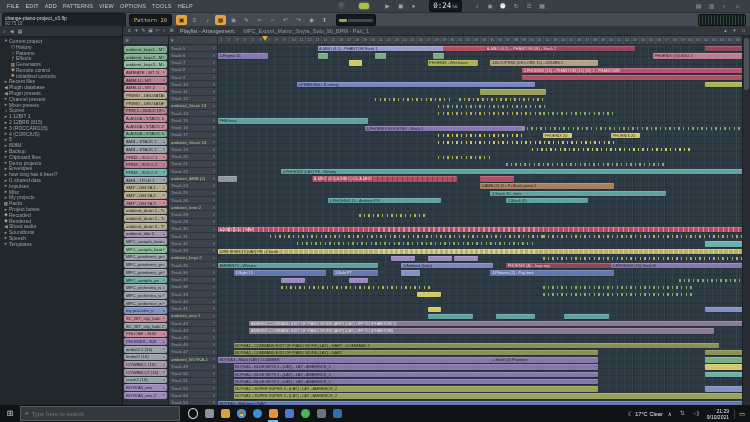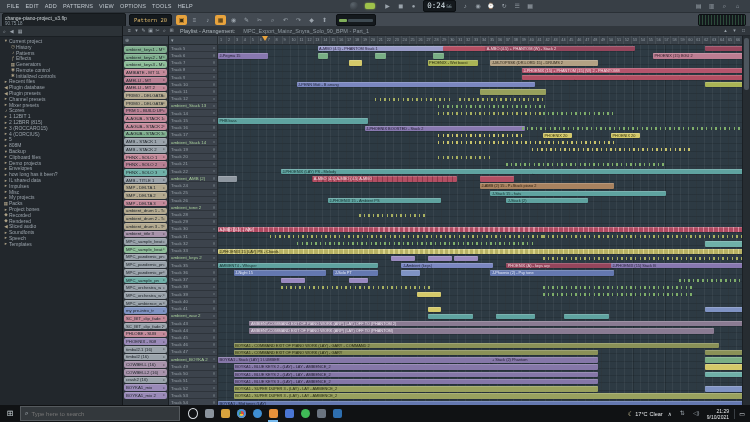--- a/index.html
+++ b/index.html
@@ -1,19 +1,19 @@
 <!DOCTYPE html>
 <html><head>
 <meta charset="utf-8">
 <style>
   html,body{margin:0;padding:0;background:#000;}
   #app{position:relative;width:750px;height:422px;overflow:hidden;background:#21262c;
        font-family:"Liberation Sans",sans-serif;-webkit-font-smoothing:antialiased;cursor:default;}
   
-  .menubar{height:12px;background:#383f46;border-bottom:1px solid #2a3036;display:flex;align-items:center;padding:0 4px;gap:1px;}
+  .menubar{height:12px;background:#383f46;border-bottom:1px solid #2a3036;display:flex;align-items:center;padding:0 4px;gap:7px;}
   .menu-item{font-size:5.5px;color:#c3cad1;padding:0 3px;letter-spacing:.2px;}
   .mb-spacer{flex:1;}
   .knob{width:8px;height:8px;border-radius:50%;background:radial-gradient(circle at 35% 30%,#5a636b,#2c3238);margin:0 3px;}
   .led-green{width:10px;height:6px;border-radius:2px;background:#9ec24a;box-shadow:0 0 2px #9ec24a;margin:0 3px;}
   .transport{display:flex;gap:2px;align-items:center;margin:0 3px;}
   .lcd{background:#14191d;border:1px solid #0c1013;border-radius:2px;color:#d8e4ea;
        font-family:"DejaVu Sans Mono",monospace;display:flex;align-items:baseline;padding:0 3px;height:10px;}
   .lcd .big{font-size:7.5px;} .lcd .small{font-size:4.5px;margin-left:1px;color:#9fb2ba;}
   .tb-icon{font-size:6px;color:#9aa3ab;width:11px;text-align:center;line-height:11px;}
   .tb-icon.amber{background:#e8a33d;color:#3a2c10;border-radius:2px;height:10px;line-height:10px;}

